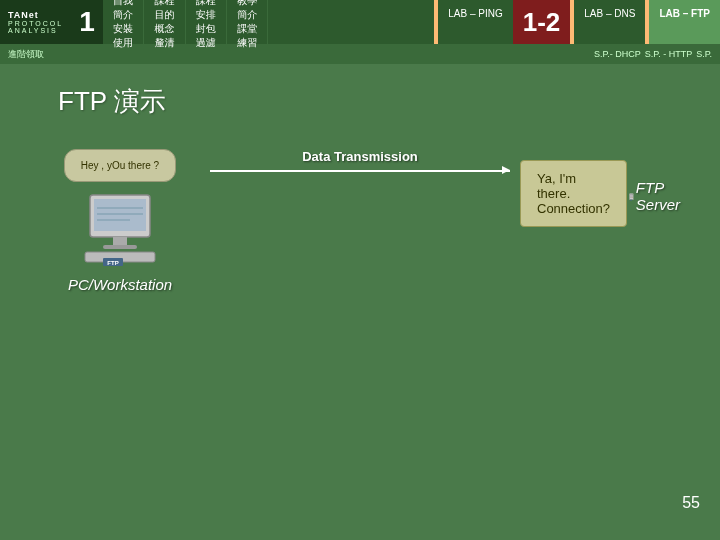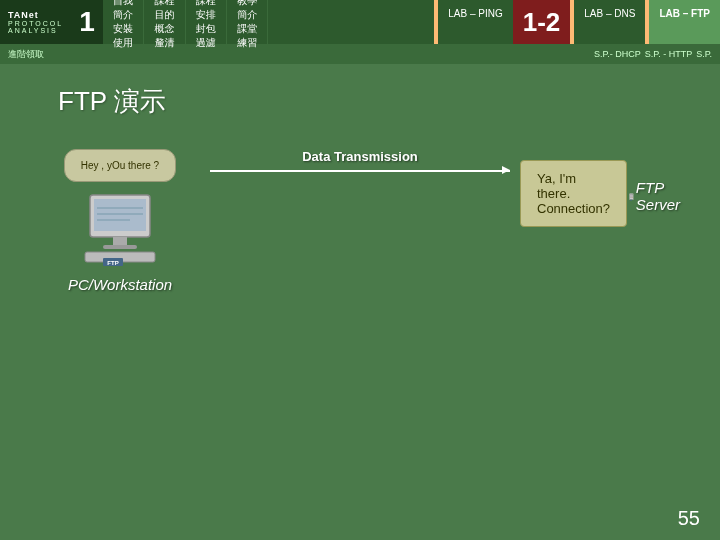--- a/index.html
+++ b/index.html
@@ -181,24 +181,24 @@
       font-size: 15px;
       font-weight: normal;
       margin-top: 6px;
       text-shadow: 1px 1px 2px rgba(0,0,0,0.5);
       font-style: italic;
     }
 
     
     .page-number {
       position: absolute;
-      bottom: 10px;
+      bottom: 28px;
       right: 20px;
       color: #ffffff;
-      font-size: 20px;
+      font-size: 16px;
     }
 
     .diagrow-full {
       display: flex;
       align-items: flex-start;
       width: 100%;
       padding: 0 10px;
       gap: 10px;
     }
 

